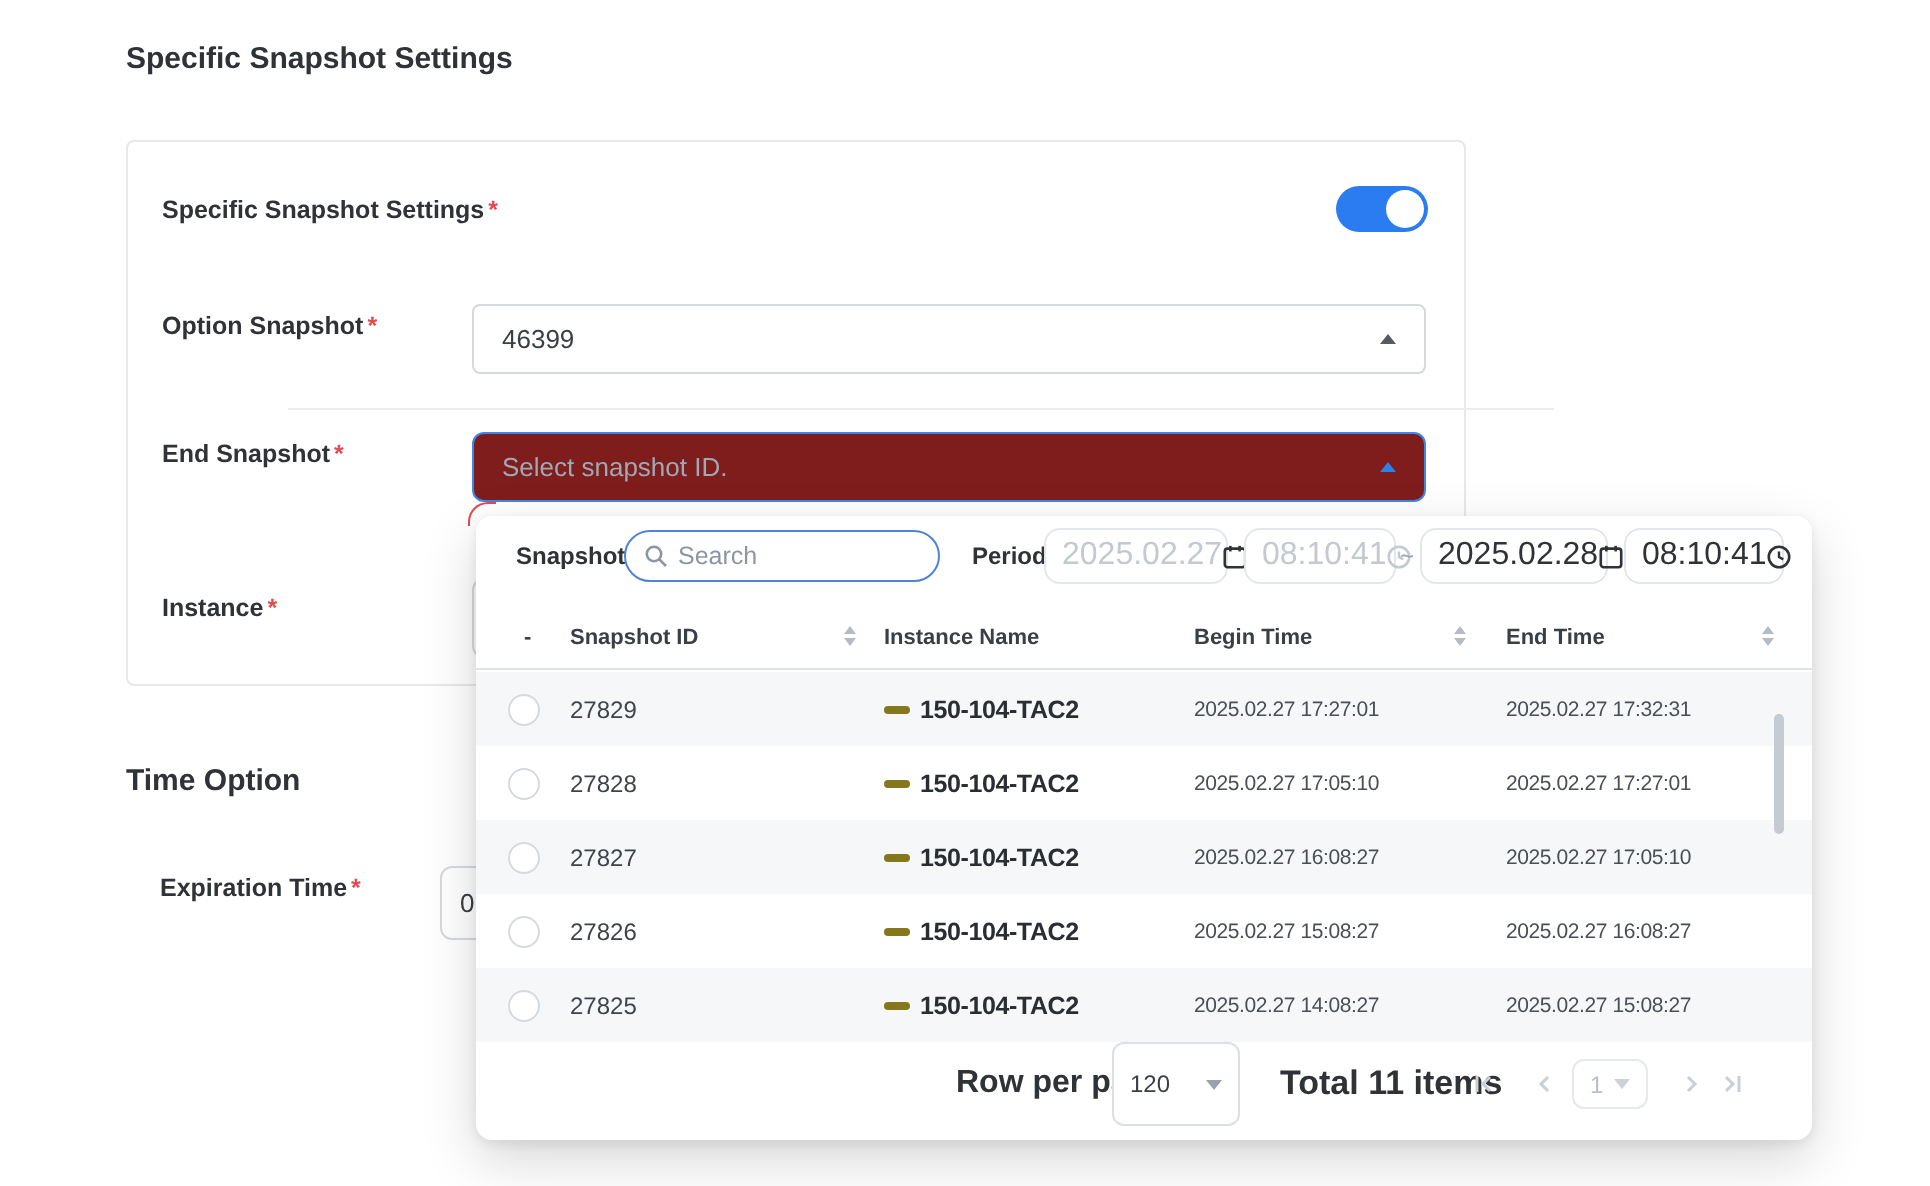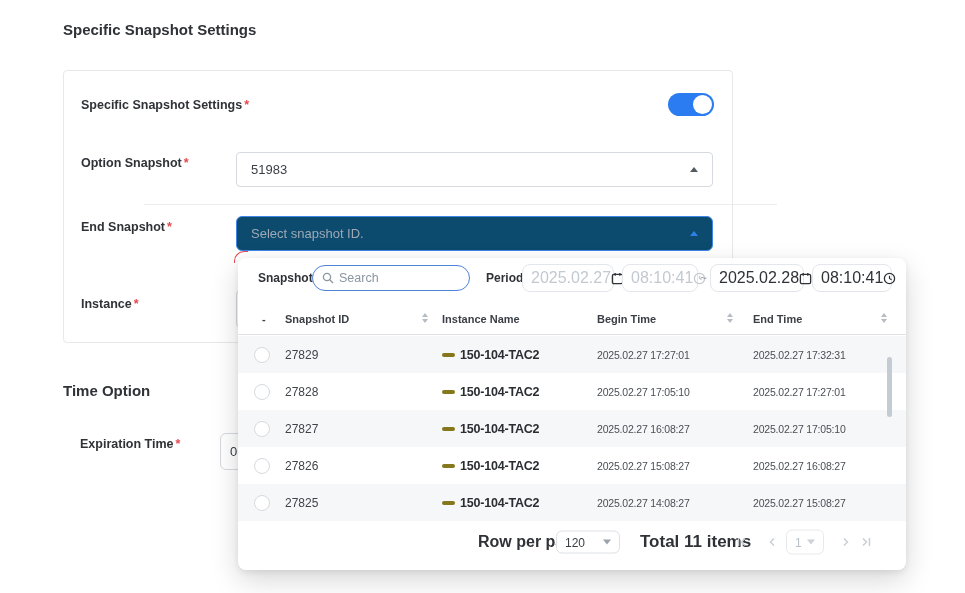--- a/index.html
+++ b/index.html
@@ -25,21 +25,21 @@
   
   .select-box { position:absolute; display:flex; align-items:center;
                 background:#fff; border:1px solid #d6dade; border-radius:4px;
                 font-size:13px; color:#3a3f45; padding:0 14px; }
   .select-box .flex1 { flex:1; }
   .caret-up { width:0; height:0; border-left:4px solid transparent; border-right:4px solid transparent;
               border-bottom:5px solid #565b61; }
   .caret-up.blue { border-bottom-color:#2f7fe8; }
   .sel-begin { left:236px; top:152px; width:477px; height:35px; }
   .sel-end { left:236px; top:216px; width:477px; height:35px; border:1.5px solid #3f86e8;
-             border-radius:6px; background:#0c4a6e; }
+             border-radius:6px; background:#7f1d1d; }
   .placeholder { color:#9fa9b5; }
 
   .sliver-input { position:absolute; background:#fff; border:1px solid #d6dade; border-radius:6px;
                   font-size:13px; color:#3a3f45; display:flex; align-items:center; z-index:1; }
   .instance-sliver { left:236px; top:289px; width:60px; height:40px; padding-left:12px; }
   .expiration-input { left:220px; top:433px; width:140px; height:37px; padding-left:9px; }
 
   .red-arc { position:absolute; left:234px; top:251px; width:14px; height:12px; z-index:2;
              border-top:1.5px solid #e5484d; border-left:1.5px solid #e5484d;
              border-top-left-radius:10px; }
@@ -98,21 +98,21 @@
   .scroll-thumb { position:absolute; left:649px; top:99px; width:5px; height:60px;
                   border-radius:3px; background:#c5cbd3; }
 
   
   .pfoot { position:absolute; left:0; top:267px; width:100%; height:34px; }
   .pfoot > * { position:absolute; top:50%; transform:translateY(-50%); }
   .fp-label { left:240px; font-size:16px; font-weight:700; color:#2f3237; }
   .mini-select { display:flex; align-items:center; justify-content:space-between;
                  border:1px solid #dce0e5; border-radius:6px; background:#fff;
                  font-size:12px; color:#3a3f45; padding:0 8px; }
-  .rpp-select { left:318px; width:64px; height:23px; }
+  .rpp-select { left:318px; width:64px; height:42px; }
   .fp-total { left:402px; font-size:17px; font-weight:700; color:#2f3237; }
   .pg-select { left:548px; width:38px; height:25px; color:#b9c0c7; border-color:#e6e9ec; }
   .caret-dn { width:0; height:0; border-left:4px solid transparent; border-right:4px solid transparent;
               border-top:5px solid #9aa2ab; }
   .caret-dn.lt { border-top-color:#ccd2d8; }
   .pg-ico { color:#c9cfd5; font-size:11px; display:flex; align-items:center; }
   .pg-first { left:498px; } .pg-prev { left:528px; } .pg-next { left:602px; } .pg-last { left:622px; }
 
   svg { display:block; }
 </style>
@@ -140,21 +140,21 @@
     <div class="lbl" style="left:17px; top:226px;">
       <span>Instance</span><span class="req">*</span>
     </div>
   </div>
 
   <div class="toggle">
     <div class="knob"></div>
   </div>
 
   <div class="select-box sel-begin">
-    <span class="flex1">51983</span>
+    <span class="flex1">46399</span>
     <span class="caret-up"></span>
   </div>
 
   <div class="select-box sel-end">
     <span class="flex1 placeholder">Select snapshot ID.</span>
     <span class="caret-up blue"></span>
   </div>
 
   <div class="sliver-input instance-sliver"></div>
 

